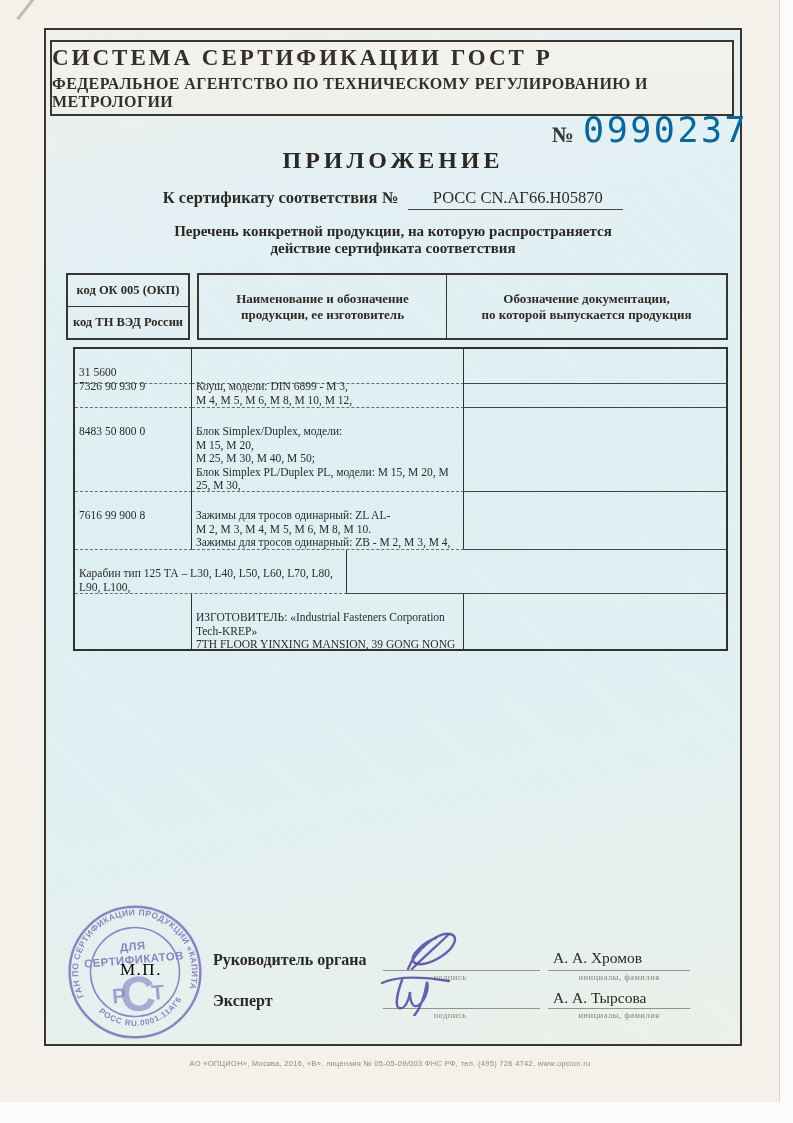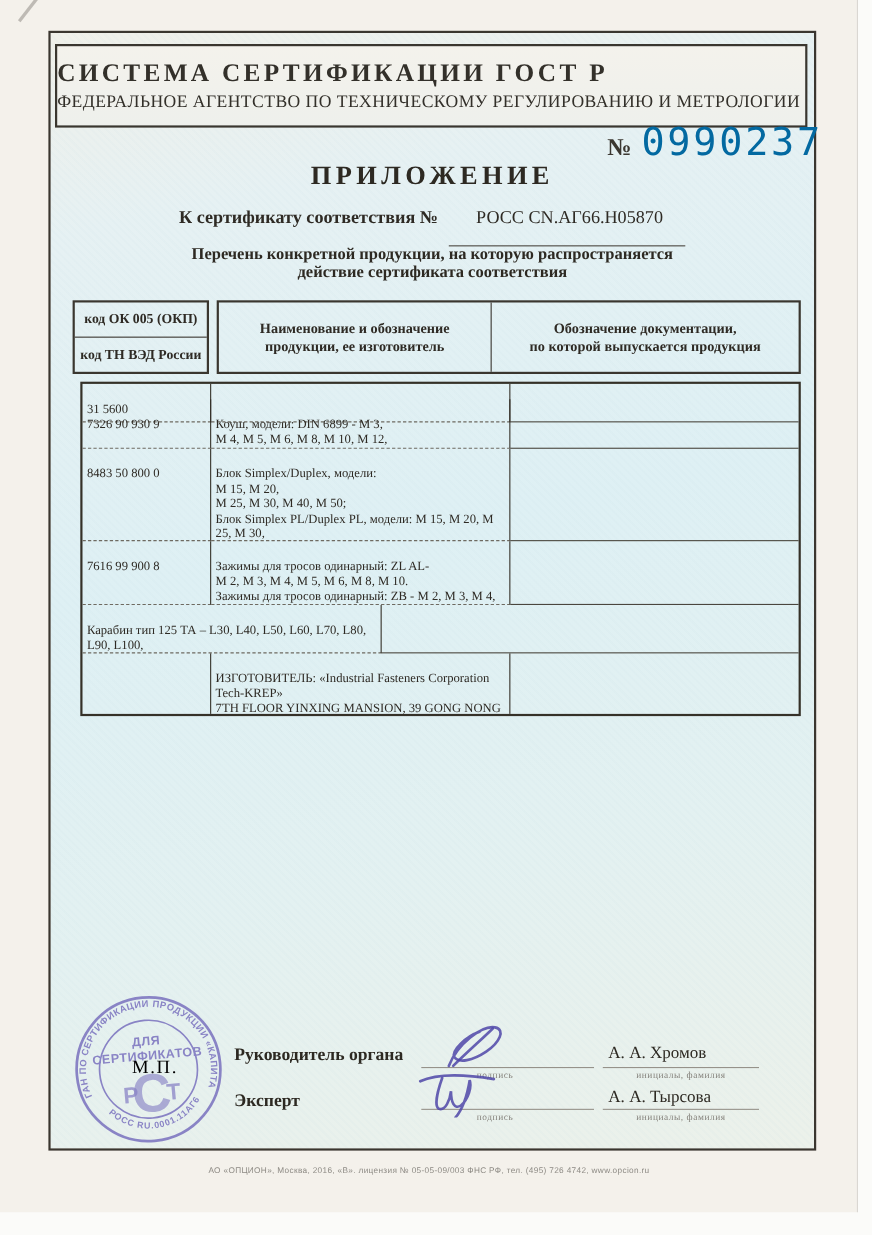--- a/index.html
+++ b/index.html
@@ -28,37 +28,37 @@
       linear-gradient(168deg, #f0f0e9 0%, #e6f1f3 16%, #def0f4 45%, #e3f1f1 72%, #ecf1ea 100%);
   }
   
   .header-box {
     position:absolute; left:50px; top:40px; width:684px; height:76px;
     border:2px solid #3a362f;
     display:flex; flex-direction:column; align-items:flex-start; justify-content:center;
     background:linear-gradient(180deg,#f4f2ec, #eef0ec);
   }
   .header-line1 { font-size:23px; font-weight:bold; letter-spacing:3px; color:#33302a; }
-  .header-line2 { font-size:16px; font-weight:normal; letter-spacing:.4px; margin-top:4px; color:#33302a; }
+  .header-line2 { font-size:16px; font-weight:bold; letter-spacing:.4px; margin-top:4px; color:#33302a; }
   
   .doc-number { position:absolute; left:552px; top:110px; display:flex; align-items:baseline; gap:9px; }
   .doc-number .no-sign { font-size:22px; font-weight:bold; color:#3b3731; }
   .doc-number .no-value {
     font-family:"DejaVu Sans Mono", monospace;
     font-size:35px; color:#0369a1; letter-spacing:2.5px; font-weight:normal;
   }
   .title {
     position:absolute; left:44px; top:147px; width:698px; text-align:center;
     font-size:24px; font-weight:bold; letter-spacing:4px; color:#2d2922;
   }
   .subtitle { position:absolute; left:44px; top:188px; width:698px; text-align:center; font-size:16.5px; }
   .subtitle .sub-label { font-weight:bold; }
   .subtitle .sub-value {
     display:inline-block; min-width:215px; text-align:center;
-    border-bottom:1.5px solid #4a463f; padding:0 10px 15px 14px; margin-left:10px;
+    border-bottom:1.5px solid #4a463f; padding:0 10px 1px 14px; margin-left:10px;
   }
   .descr { position:absolute; left:44px; top:223px; width:698px; text-align:center;
     font-size:15px; font-weight:bold; line-height:17px; color:#2d2922; }
   
   .hd-code {
     position:absolute; left:66px; top:273px; width:124px; height:67px;
     border:2px solid #3a362f; display:flex; flex-direction:column;
     font-weight:bold; font-size:12.5px; text-align:center;
   }
   .hd-code > div { flex:1; display:flex; align-items:center; justify-content:center; }

